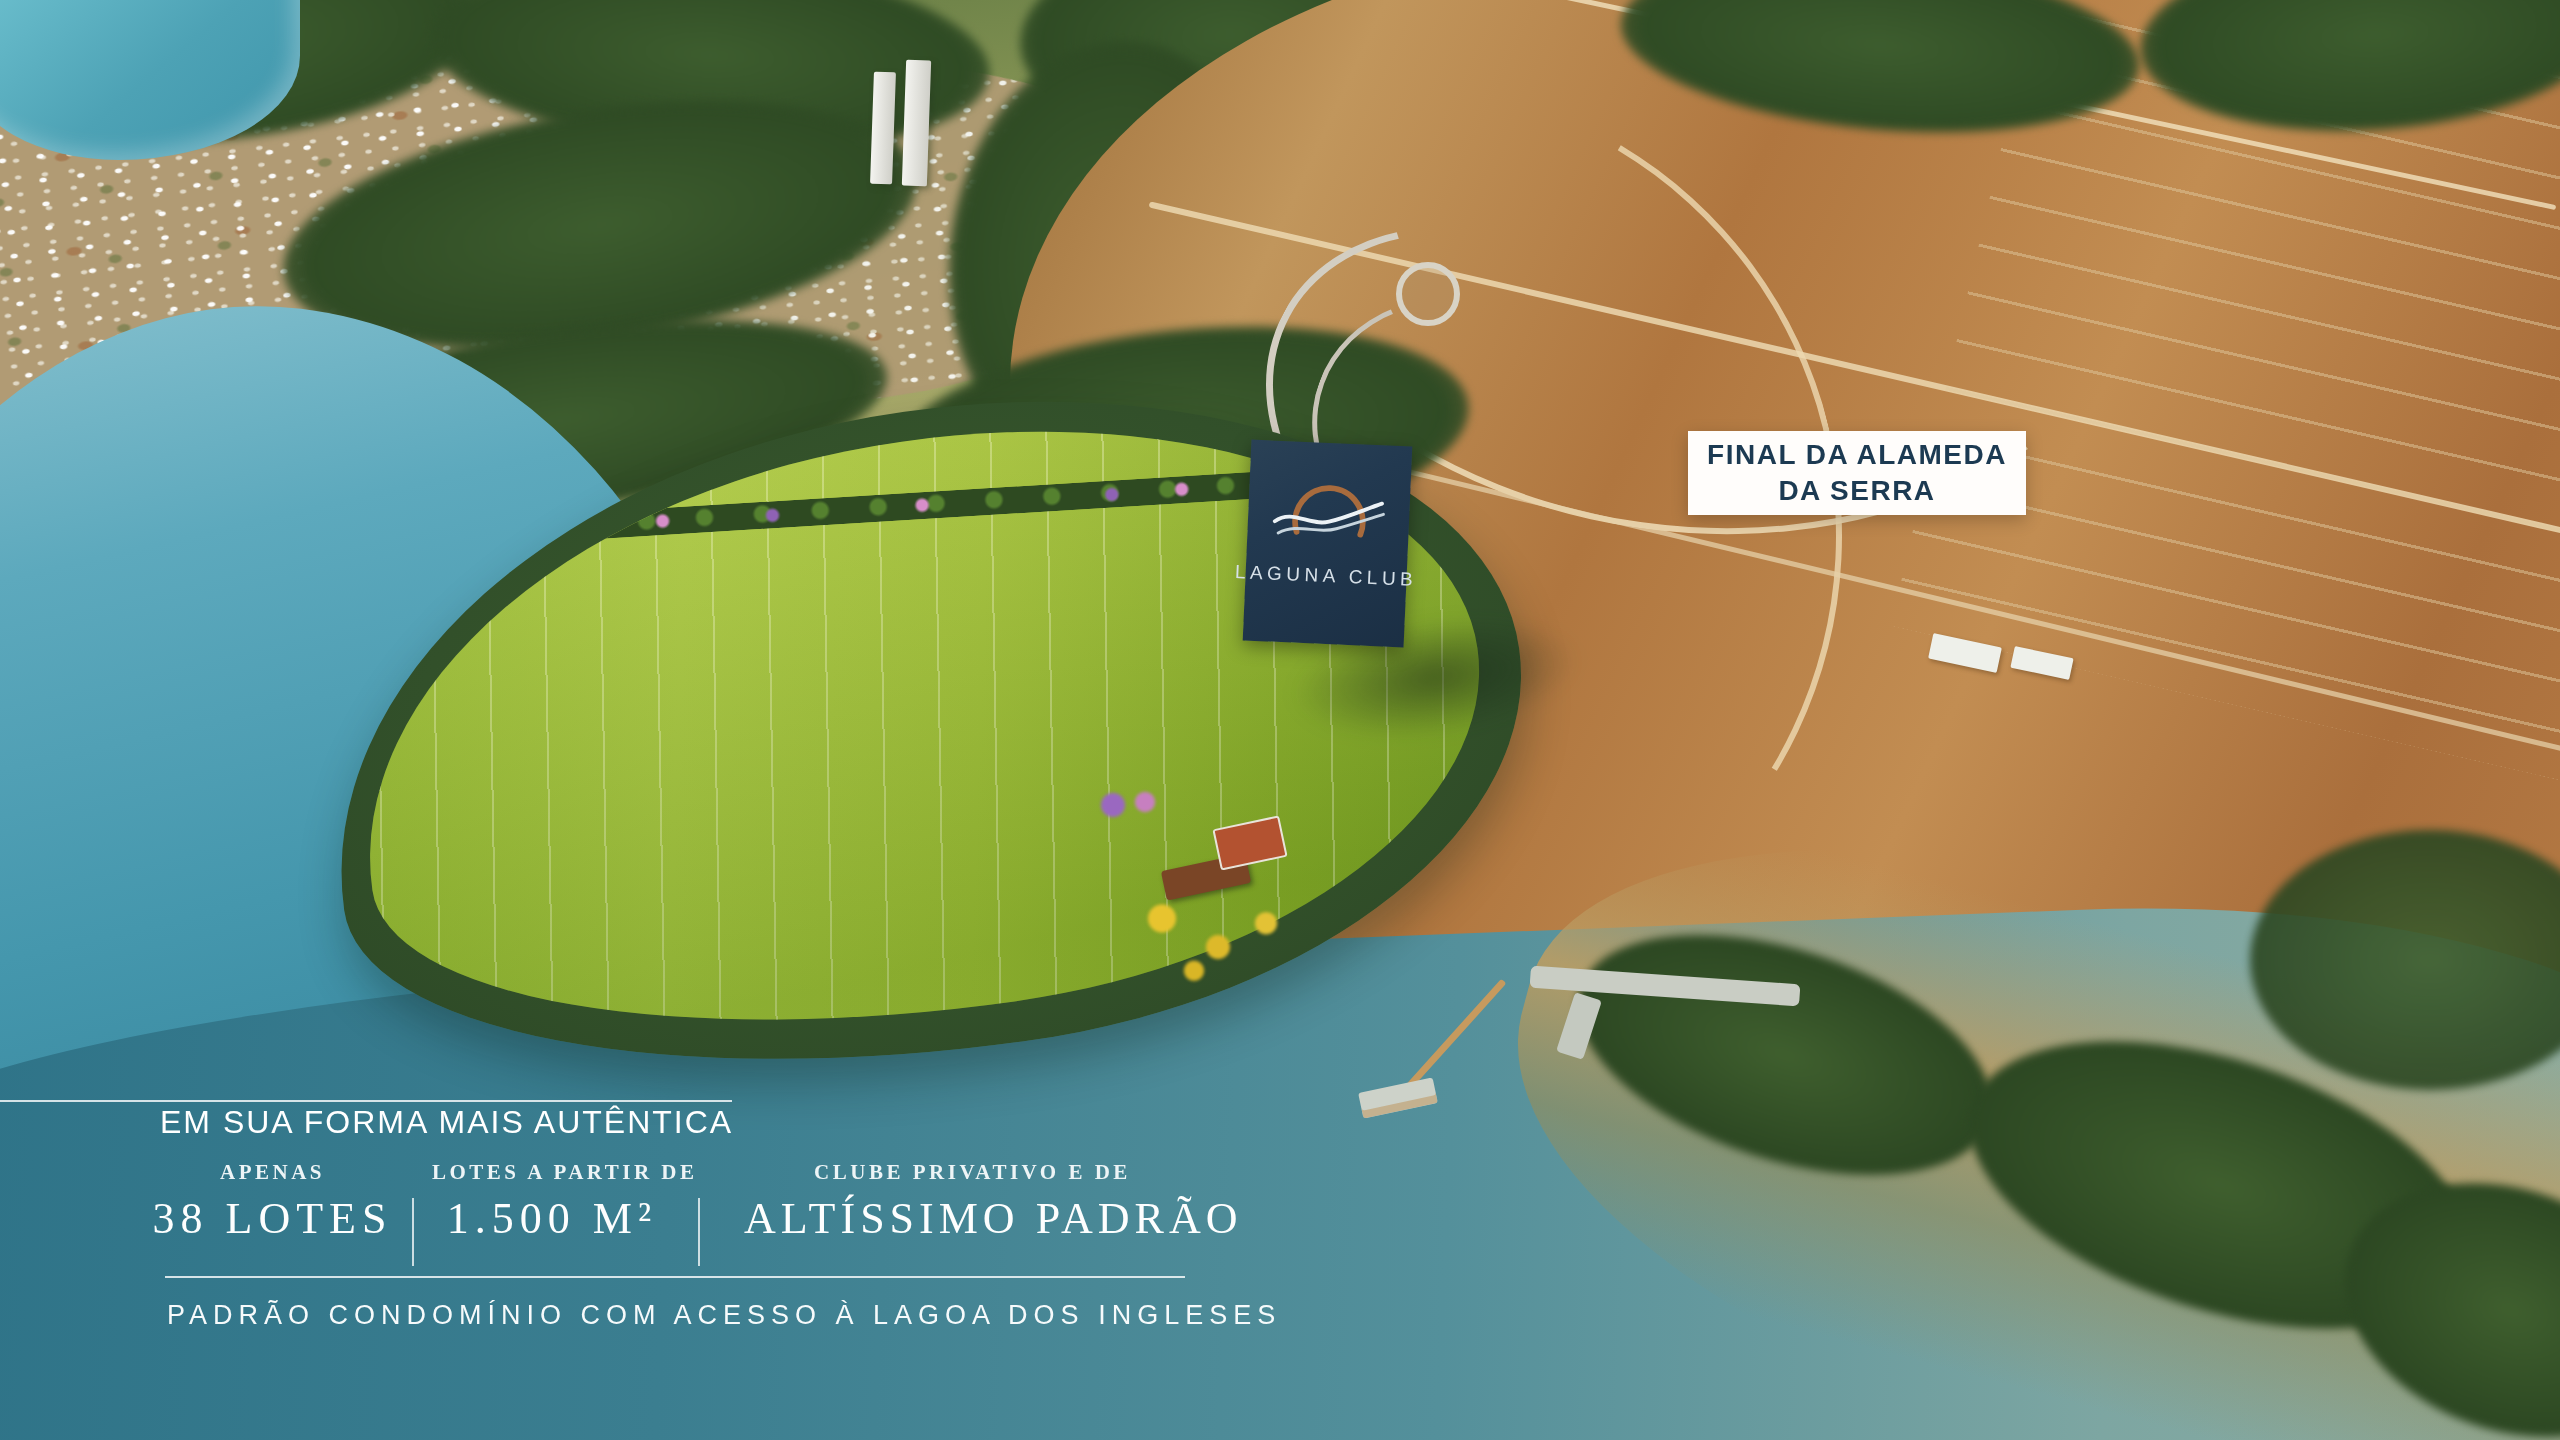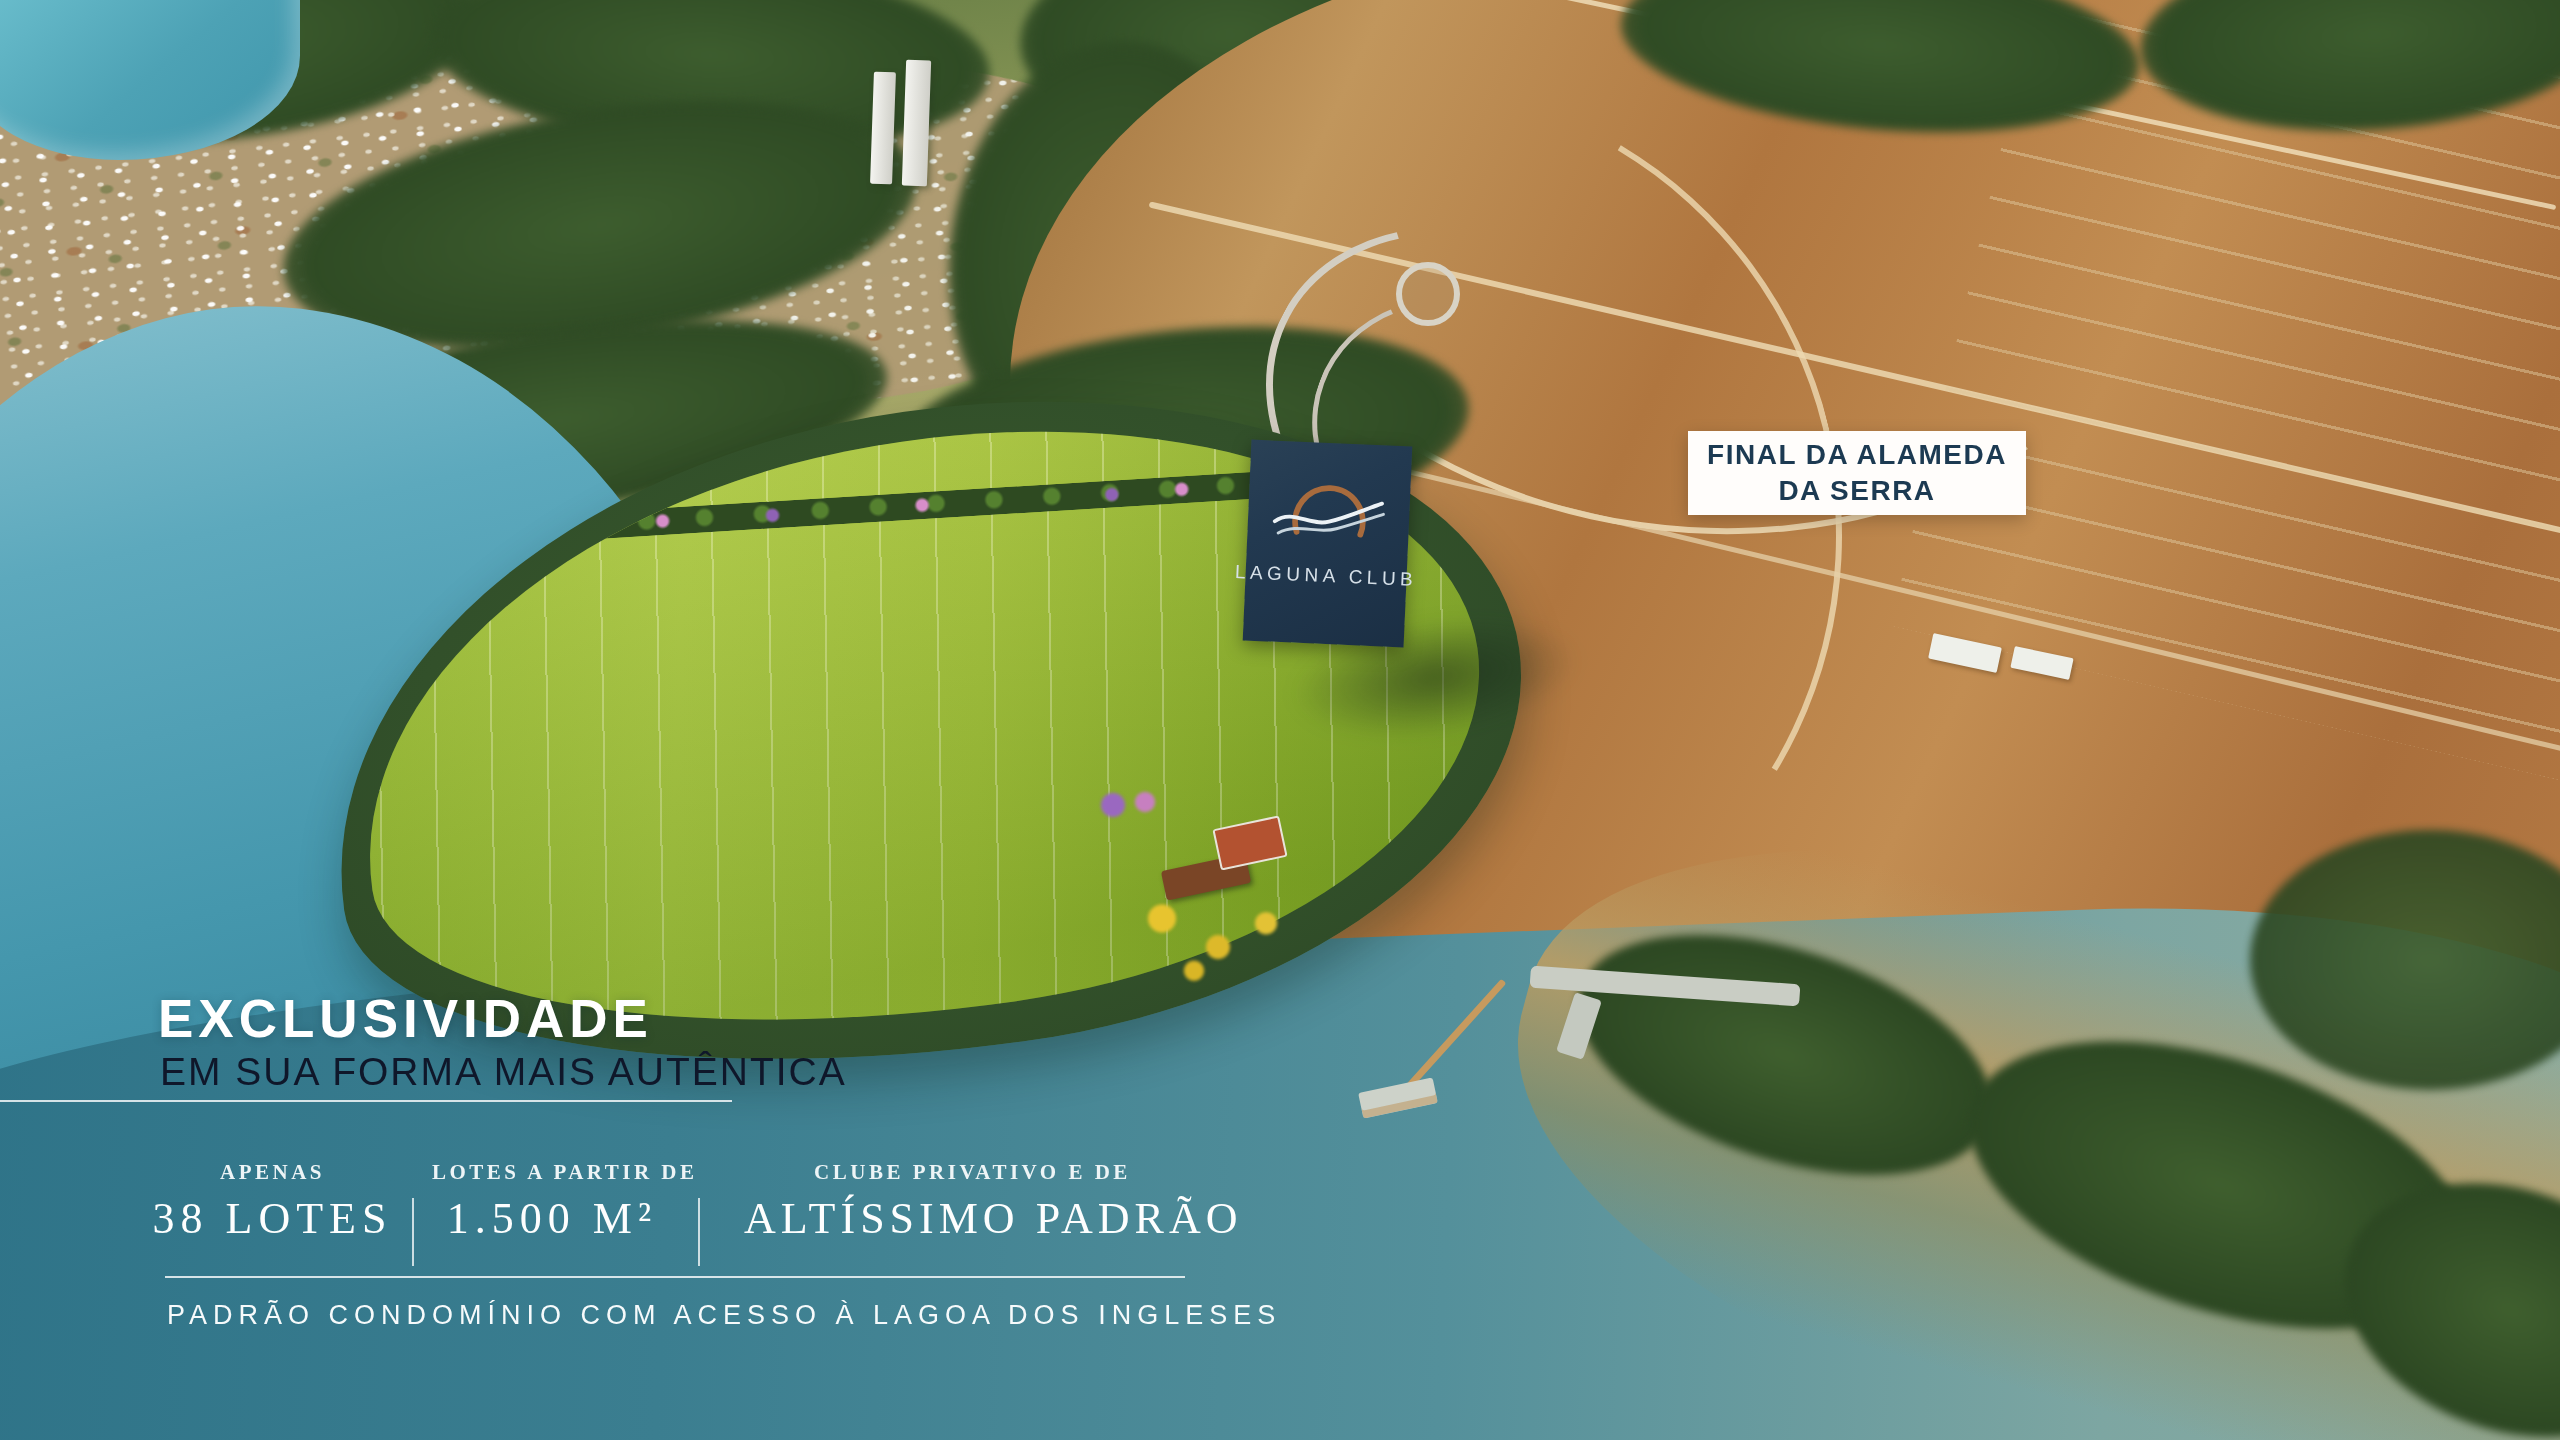--- a/index.html
+++ b/index.html
@@ -134,21 +134,21 @@
   
   .loc{left:1688px;top:431px;width:338px;height:84px;background:#fffdfb;
     box-shadow:0 5px 16px rgba(0,0,0,.22);display:flex;flex-direction:column;
     align-items:center;justify-content:center;text-align:center;}
   .loc-b{font-weight:bold;font-size:28px;letter-spacing:1.5px;color:#1c3a52;line-height:1.28;}
   .loc-l{font-size:29px;letter-spacing:2.5px;color:#20485e;margin-top:5px;}
 
   
   .headline-title{left:158px;top:988px;font-size:53px;font-weight:bold;letter-spacing:5px;
     color:#ffffff;text-shadow:0 1px 10px rgba(0,40,50,.25);white-space:nowrap;}
-  .headline-sub{left:160px;top:1050px;font-size:39px;letter-spacing:2px;color:#0f172a;white-space:nowrap;}
+  .headline-sub{left:160px;top:1104px;font-size:32px;letter-spacing:2px;color:#ffffff;white-space:nowrap;}
   .rule{background:rgba(255,255,255,.8);height:2px;}
   .rule-1{left:0;top:1100px;width:732px;}
   .rule-2{left:165px;top:1276px;width:1020px;}
   .stat{top:1160px;text-align:center;color:#fff;font-family:Liberation Serif, serif;}
   .stat-1{left:140px;width:265px;}
   .stat-2{left:432px;width:240px;}
   .stat-3{left:720px;width:505px;}
   .stat-label{font-size:21px;font-weight:bold;letter-spacing:3.5px;color:#edf4f6;white-space:nowrap;}
   .stat-value{font-size:44px;letter-spacing:6px;margin-top:8px;color:#fdfefe;white-space:nowrap;}
   .stat-3 .stat-value{letter-spacing:5px;margin-left:24px;}
@@ -225,21 +225,20 @@
       <path d="M8,68 C28,56 48,68 68,61 C86,55 102,49 116,44" fill="none" stroke="#c6d4dd" stroke-width="3" stroke-linecap="round"></path>
     </svg>
     <div class="brand-name">LAGUNA CLUB</div>
   </div>
 
   <div class="abs loc">
     <div class="loc-b">FINAL DA ALAMEDA</div>
     <div class="loc-b">DA SERRA</div>
   </div>
 
-  <div class="abs headline-title">EXCLUSIVIDADE</div>
   <div class="abs headline-sub">EM SUA FORMA MAIS AUTÊNTICA</div>
   <div class="abs rule rule-1"></div>
 
   <div class="abs stat stat-1">
     <div class="stat-label">APENAS</div>
     <div class="stat-value">38 LOTES</div>
   </div>
   <div class="abs vdiv vdiv-1"></div>
   <div class="abs stat stat-2">
     <div class="stat-label">LOTES A PARTIR DE</div>

